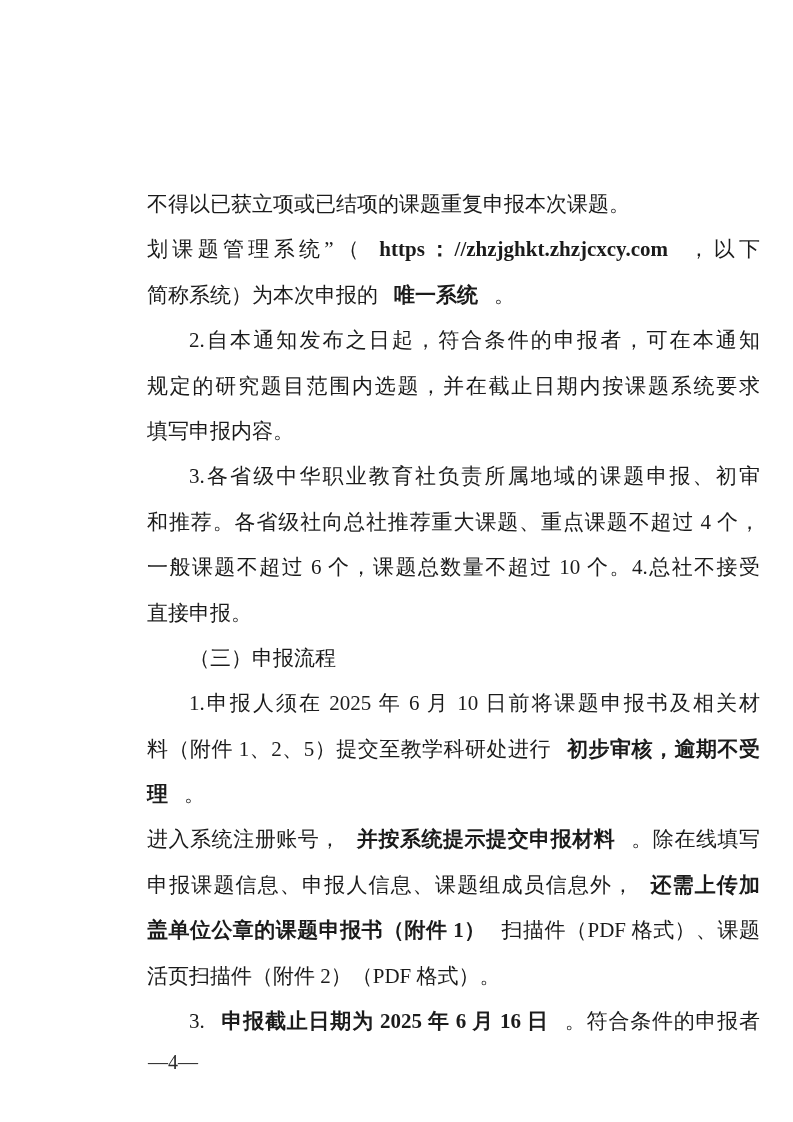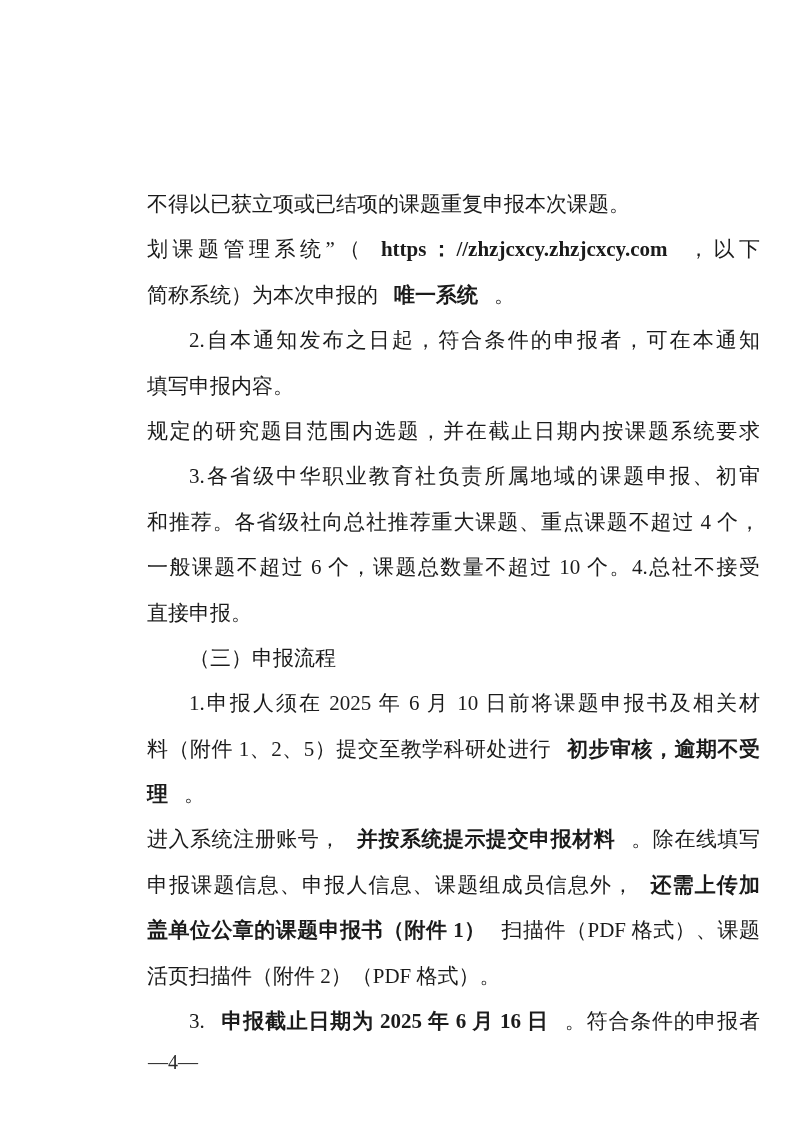--- a/index.html
+++ b/index.html
@@ -57,25 +57,25 @@
     font-family: "Liberation Serif", serif;
     color: #2b2b2b;
   }
 </style>
 </head>
 <body>
 
 <div class="page">
   <main class="doc-body">
       <div class="line"><span class="seg">不得以已获立项或已结项的课题重复申报本次课题。</span></div>
-      <div class="line justify"><span class="seg">划课题管理系统”（</span><span class="seg bold">https：//zhzjcxcy.zhzjcxcy.com</span><span class="seg">，以下</span></div>
+      <div class="line justify"><span class="seg">划课题管理系统”（</span><span class="seg bold">https：//zhzjghkt.zhzjcxcy.com</span><span class="seg">，以下</span></div>
       <div class="line"><span class="seg">简称系统）为本次申报的</span><span class="seg bold">唯一系统</span><span class="seg">。</span></div>
       <div class="line justify indent"><span class="seg">2.自本通知发布之日起，符合条件的申报者，可在本通知</span></div>
+      <div class="line justify"><span class="seg">规定的研究题目范围内选题，并在截止日期内按课题系统要求</span></div>
       <div class="line"><span class="seg">填写申报内容。</span></div>
-      <div class="line justify"><span class="seg">规定的研究题目范围内选题，并在截止日期内按课题系统要求</span></div>
       <div class="line justify indent"><span class="seg">3.各省级中华职业教育社负责所属地域的课题申报、初审</span></div>
       <div class="line justify"><span class="seg">和推荐。各省级社向总社推荐重大课题、重点课题不超过 4 个，</span></div>
       <div class="line justify"><span class="seg">一般课题不超过 6 个，课题总数量不超过 10 个。4.总社不接受</span></div>
       <div class="line"><span class="seg">直接申报。</span></div>
       <div class="line indent"><span class="seg">（三）申报流程</span></div>
       <div class="line justify indent"><span class="seg">1.申报人须在 2025 年 6 月 10 日前将课题申报书及相关材</span></div>
       <div class="line justify"><span class="seg">料（附件 1、2、5）提交至教学科研处进行</span><span class="seg bold">初步审核，逾期不受</span></div>
       <div class="line"><span class="seg bold">理</span><span class="seg">。</span></div>
       <div class="line justify"><span class="seg">进入系统注册账号，</span><span class="seg bold">并按系统提示提交申报材料</span><span class="seg">。除在线填写</span></div>
       <div class="line justify"><span class="seg">申报课题信息、申报人信息、课题组成员信息外，</span><span class="seg bold">还需上传加</span></div>

